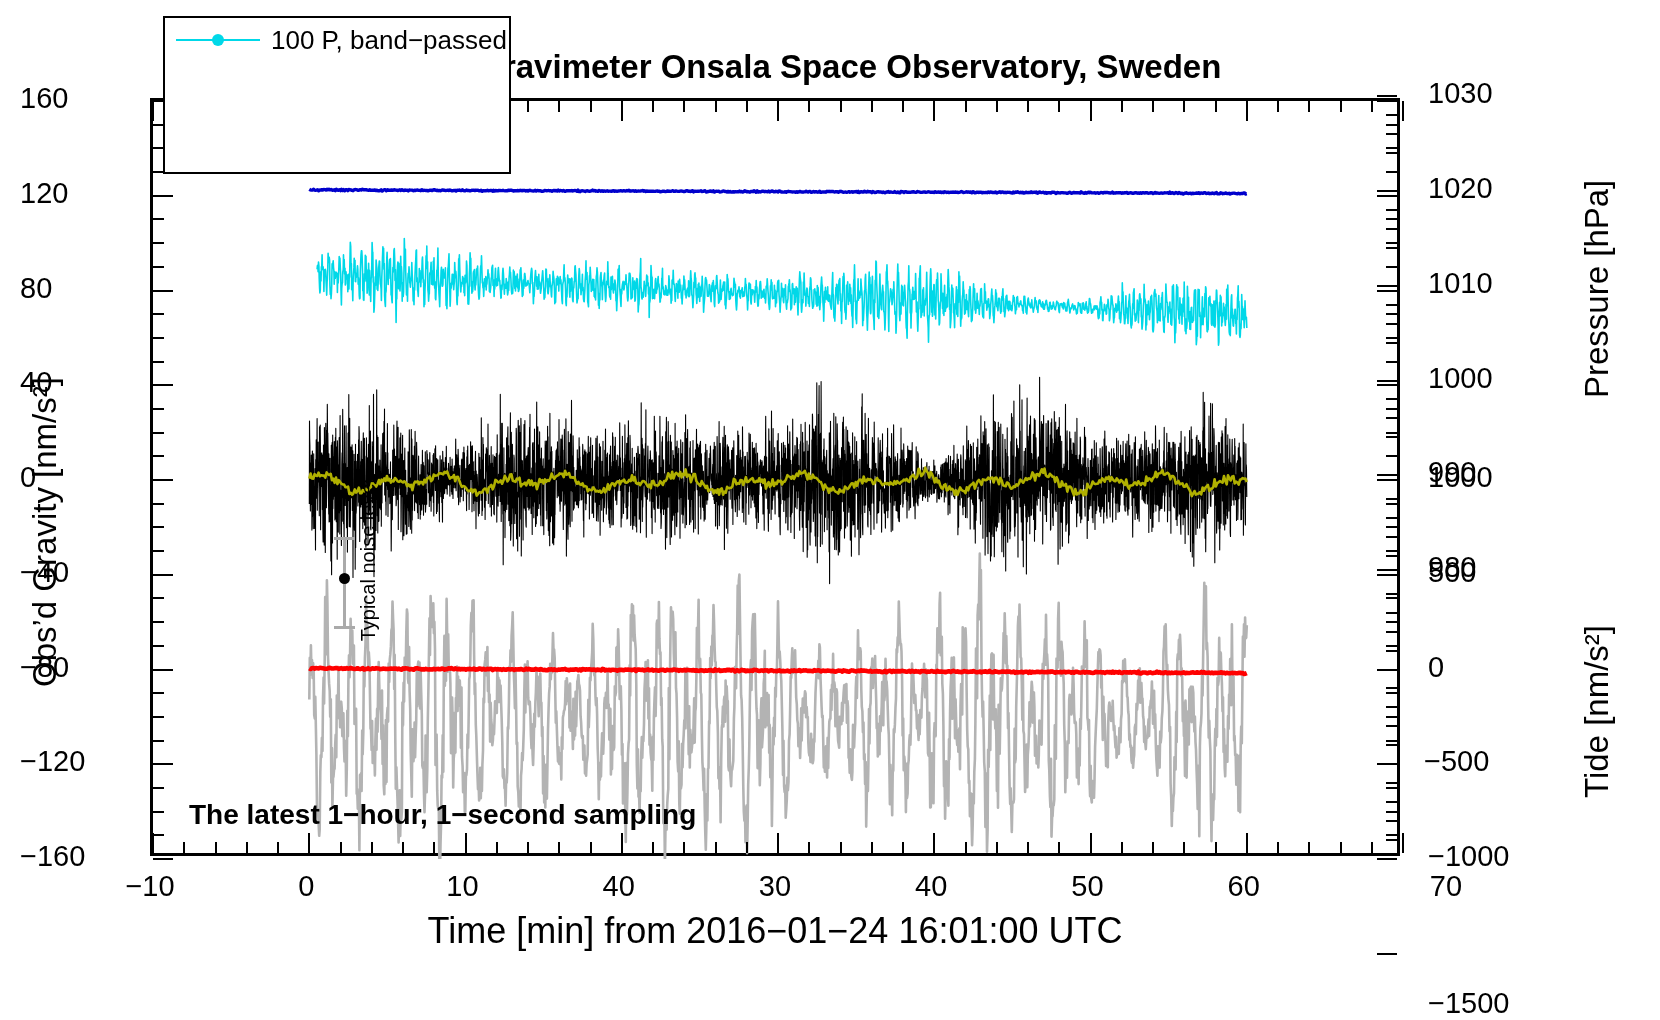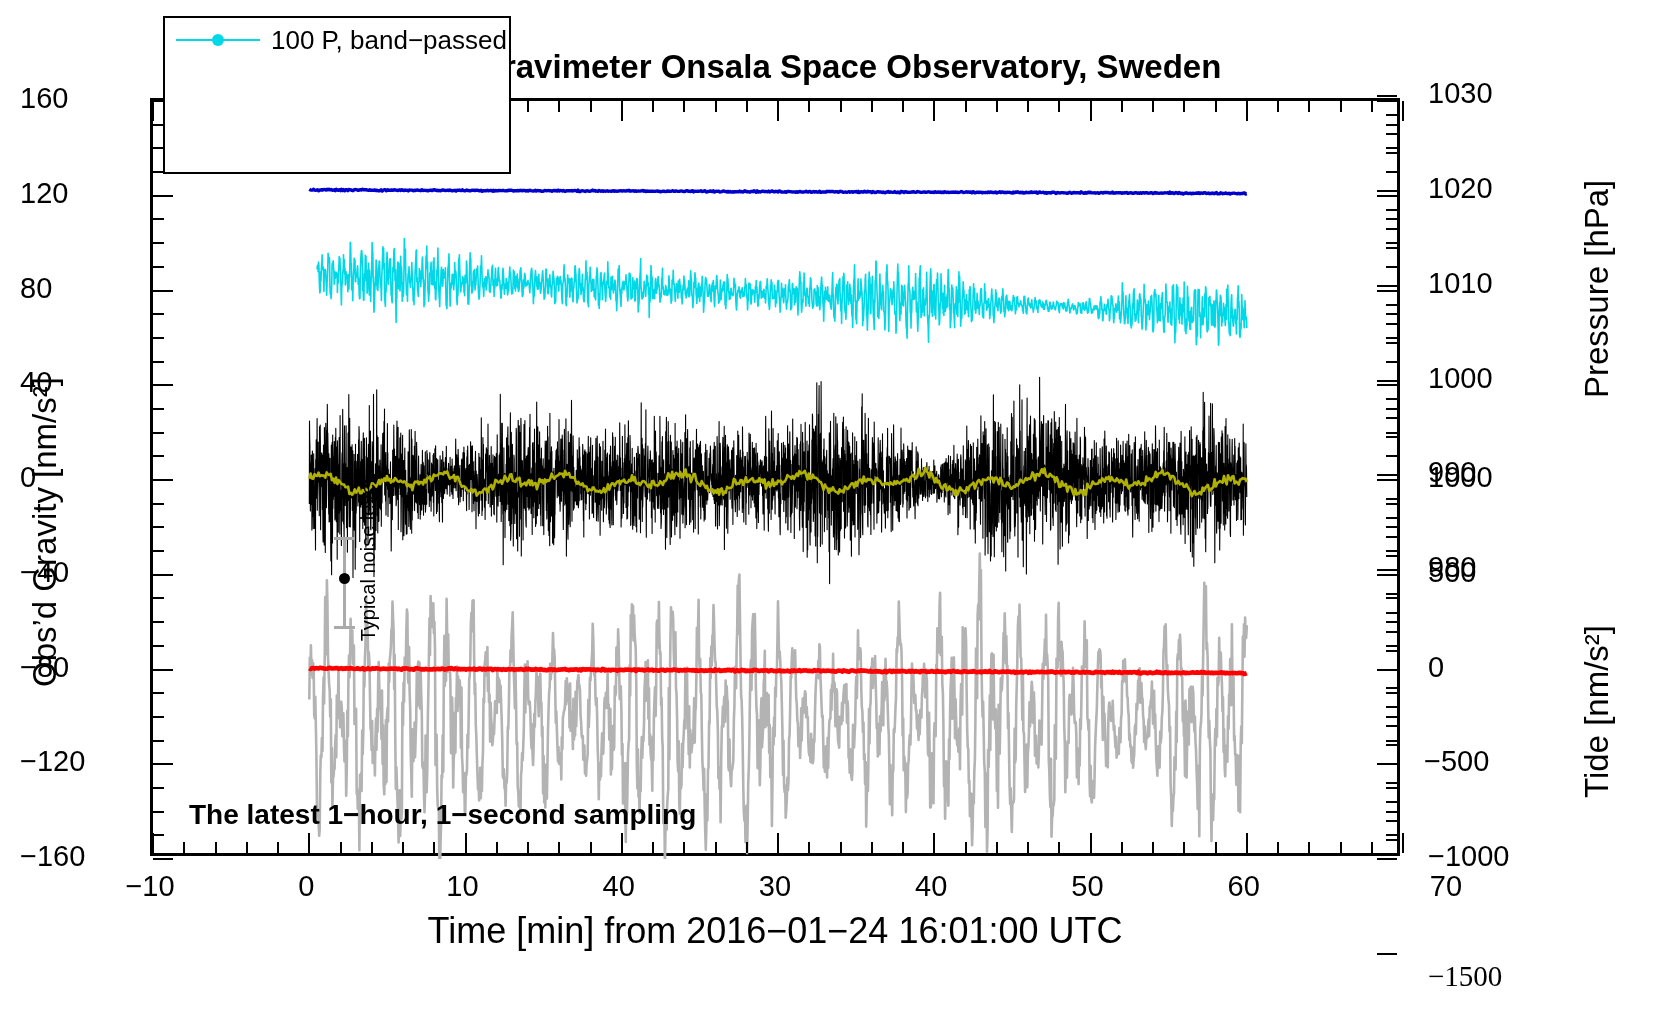--- a/index.html
+++ b/index.html
@@ -319,14 +319,14 @@
     <div class="lbl lbl-right" style="left: 1428px; top: 188.012px;">1020</div>
     <div class="lbl lbl-right" style="left: 1428px; top: 282.762px;">1010</div>
     <div class="lbl lbl-right" style="left: 1428px; top: 377.512px;">1000</div>
     <div class="lbl lbl-right" style="left: 1428px; top: 472.262px;">990</div>
     <div class="lbl lbl-right" style="left: 1428px; top: 567.013px;">980</div>
     <div class="lbl lbl-right" style="left: 1428px; top: 477px;">1000</div>
     <div class="lbl lbl-right" style="left: 1428px; top: 571.75px;">500</div>
     <div class="lbl lbl-right" style="left: 1428px; top: 666.5px;">0</div>
     <div class="lbl lbl-right" style="left: 1424px; top: 761.25px;">−500</div>
     <div class="lbl lbl-right" style="left: 1428px; top: 856px;">−1000</div>
-    <div class="lbl lbl-right" style="left: 1428px; top: 976px; font-family: Liberation Serif, serif;">−1500</div>
+    <div class="lbl lbl-right" style="left: 1428px; top: 1003px;">−1500</div>
   </div>
 
 </body></html>

